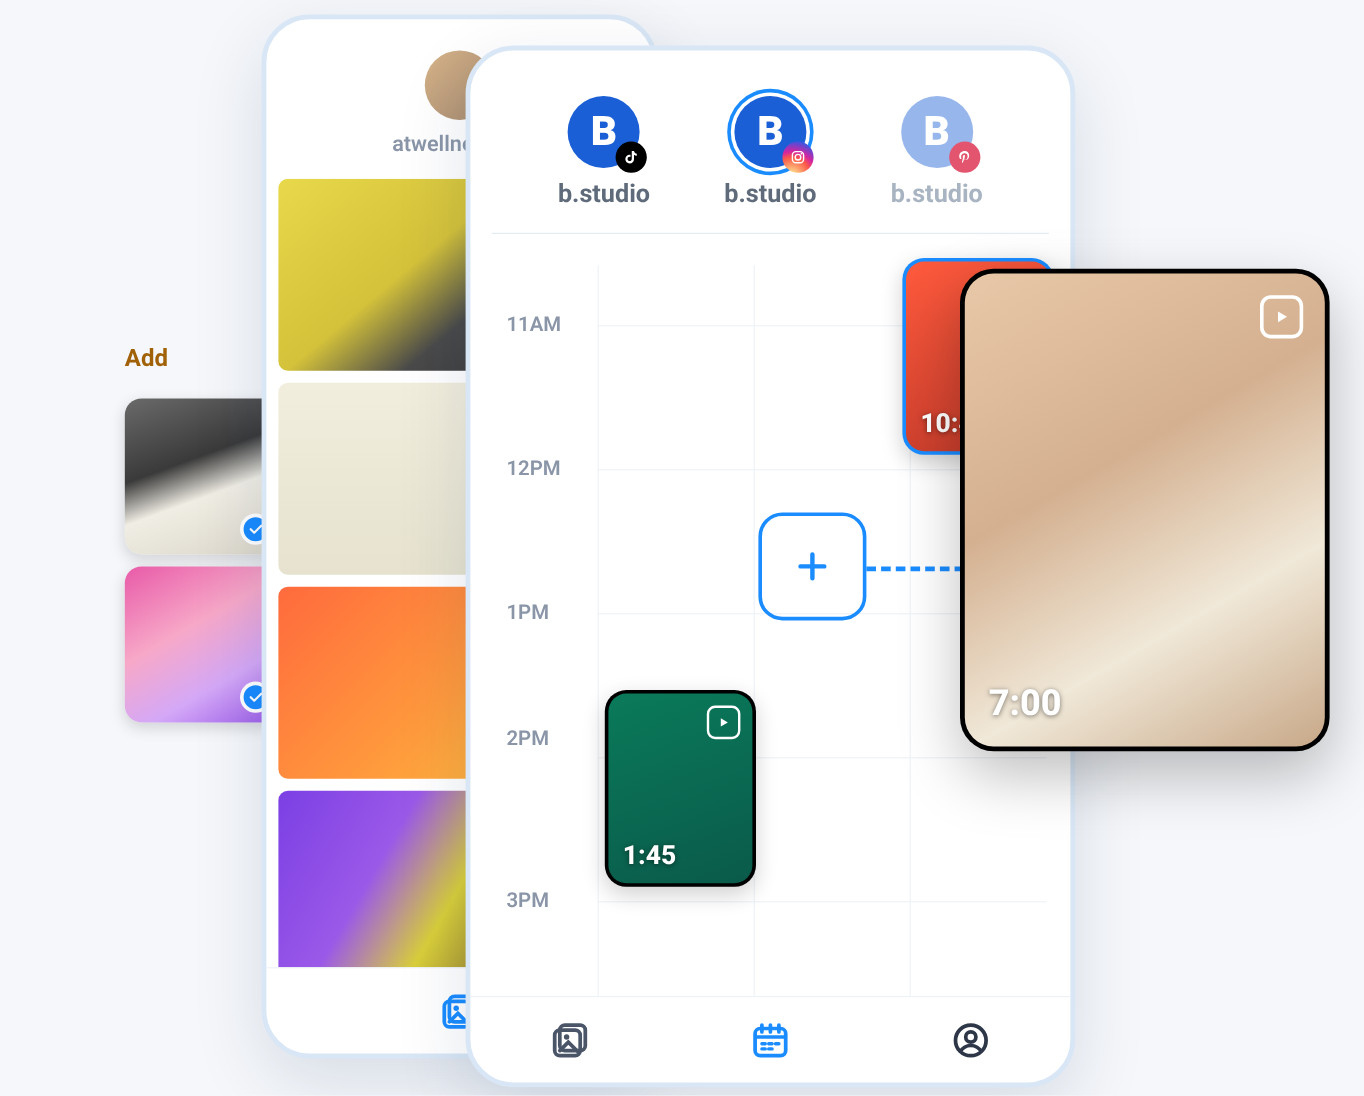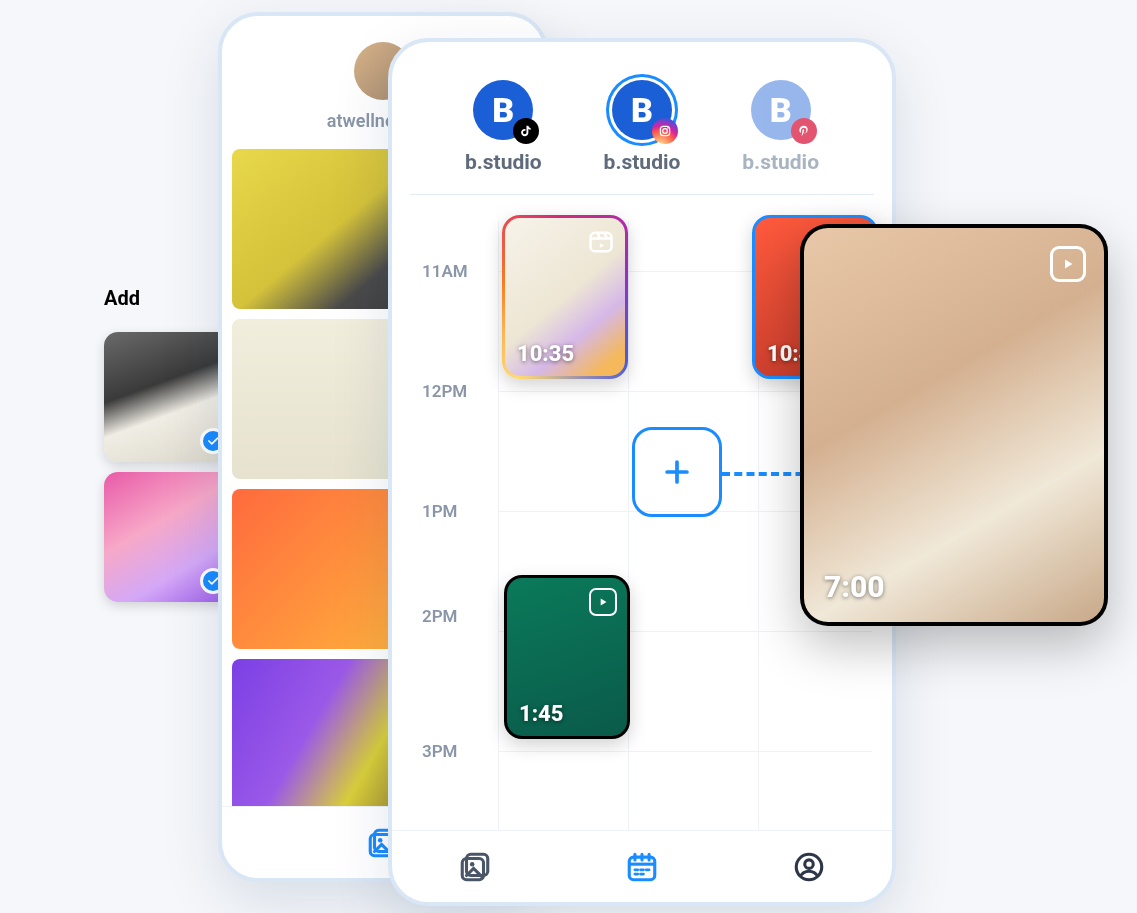--- a/index.html
+++ b/index.html
@@ -14,21 +14,21 @@
 
   
   .media-picker {
     position: absolute;
     left: 104px;
     top: 286px;
     width: 130px;
     z-index: 1;
   }
   .media-picker-title {
-    color: #000000;
+    color: #a16207;
     font-weight: 700;
     font-size: 20px;
     margin-bottom: 22px;
   }
   .media-thumb {
     position: relative;
     width: 130px;
     height: 130px;
     border-radius: 14px;
     overflow: hidden;
@@ -356,32 +356,20 @@
       <div class="vline" style="left:0"></div>
       <div class="vline" style="left:130px"></div>
       <div class="vline" style="left:260px"></div>
       <div class="hline" style="top:40px"></div>
       <div class="hline" style="top:160px"></div>
       <div class="hline" style="top:280px"></div>
       <div class="hline" style="top:400px"></div>
       <div class="hline" style="top:520px"></div>
     </div>
 
-    <div class="post-card grad-insta" style="left:110px; top:20px; width:126px; height:164px;">
-      <div class="inner bg7">
-        <div class="post-icon reel">
-          <svg viewBox="0 0 24 24" fill="none">
-              <rect x="3" y="4" width="18" height="16" rx="4" stroke="#fff" stroke-width="2.2"></rect>
-              <path d="M3 9h18M9 4l2 5M15 4l2 5" stroke="#fff" stroke-width="2.2"></path>
-              <path d="M11 13l4 2-4 2v-4z" fill="#fff"></path>
-            </svg>
-        </div>
-        <div class="post-time">10:35</div>
-      </div>
-    </div>
 
     <div class="post-card grad-blue" style="left:360px; top:20px; width:126px; height:164px;">
       <div class="inner bg8">
         <div class="post-icon reel">
           <svg viewBox="0 0 24 24" fill="none">
               <rect x="3" y="4" width="18" height="16" rx="4" stroke="#fff" stroke-width="2.2"></rect>
               <path d="M3 9h18M9 4l2 5M15 4l2 5" stroke="#fff" stroke-width="2.2"></path>
               <path d="M11 13l4 2-4 2v-4z" fill="#fff"></path>
             </svg>
         </div>

